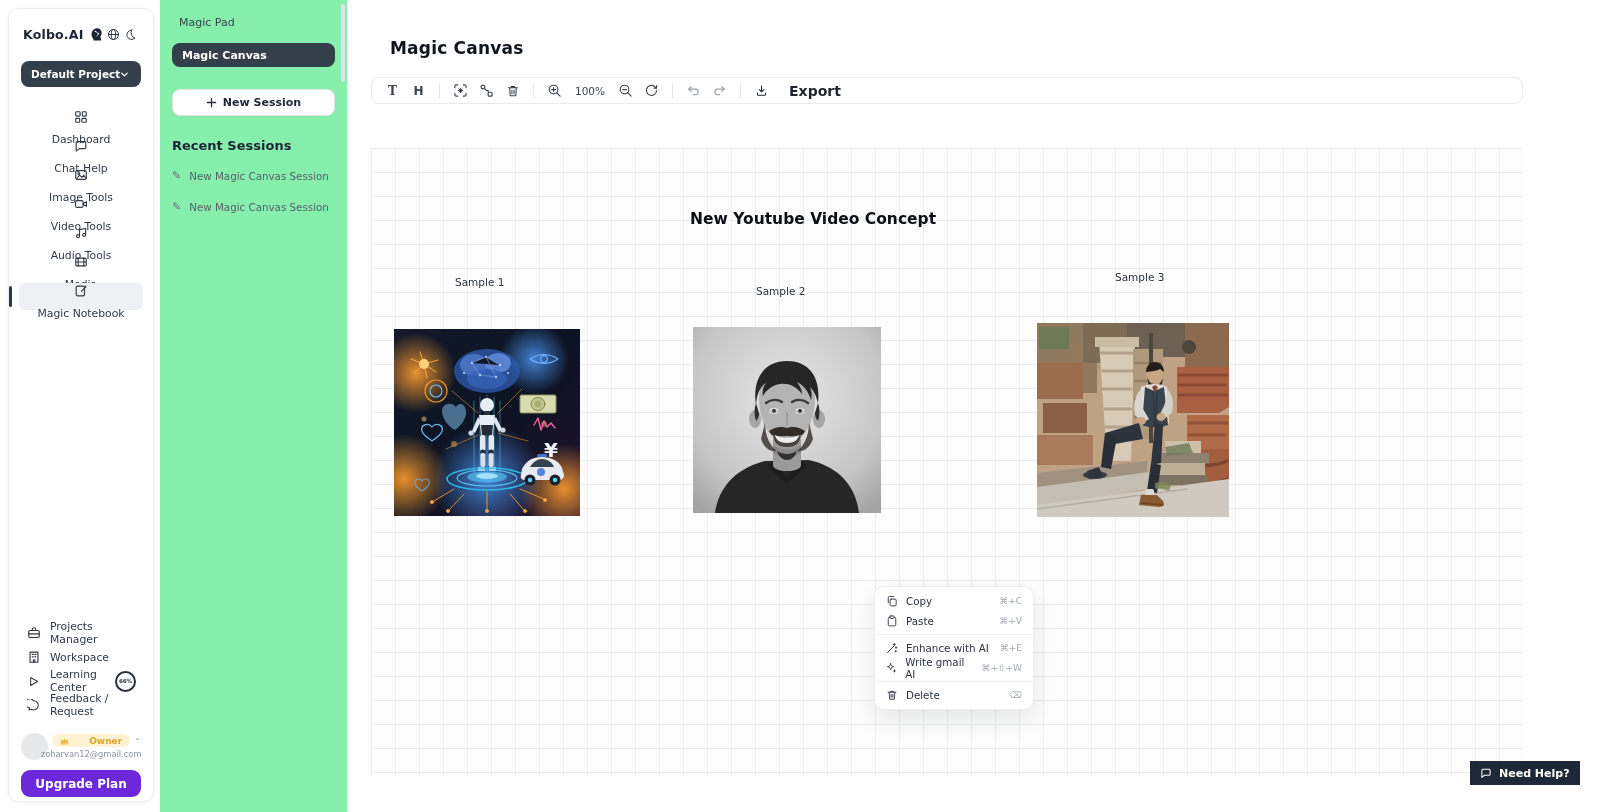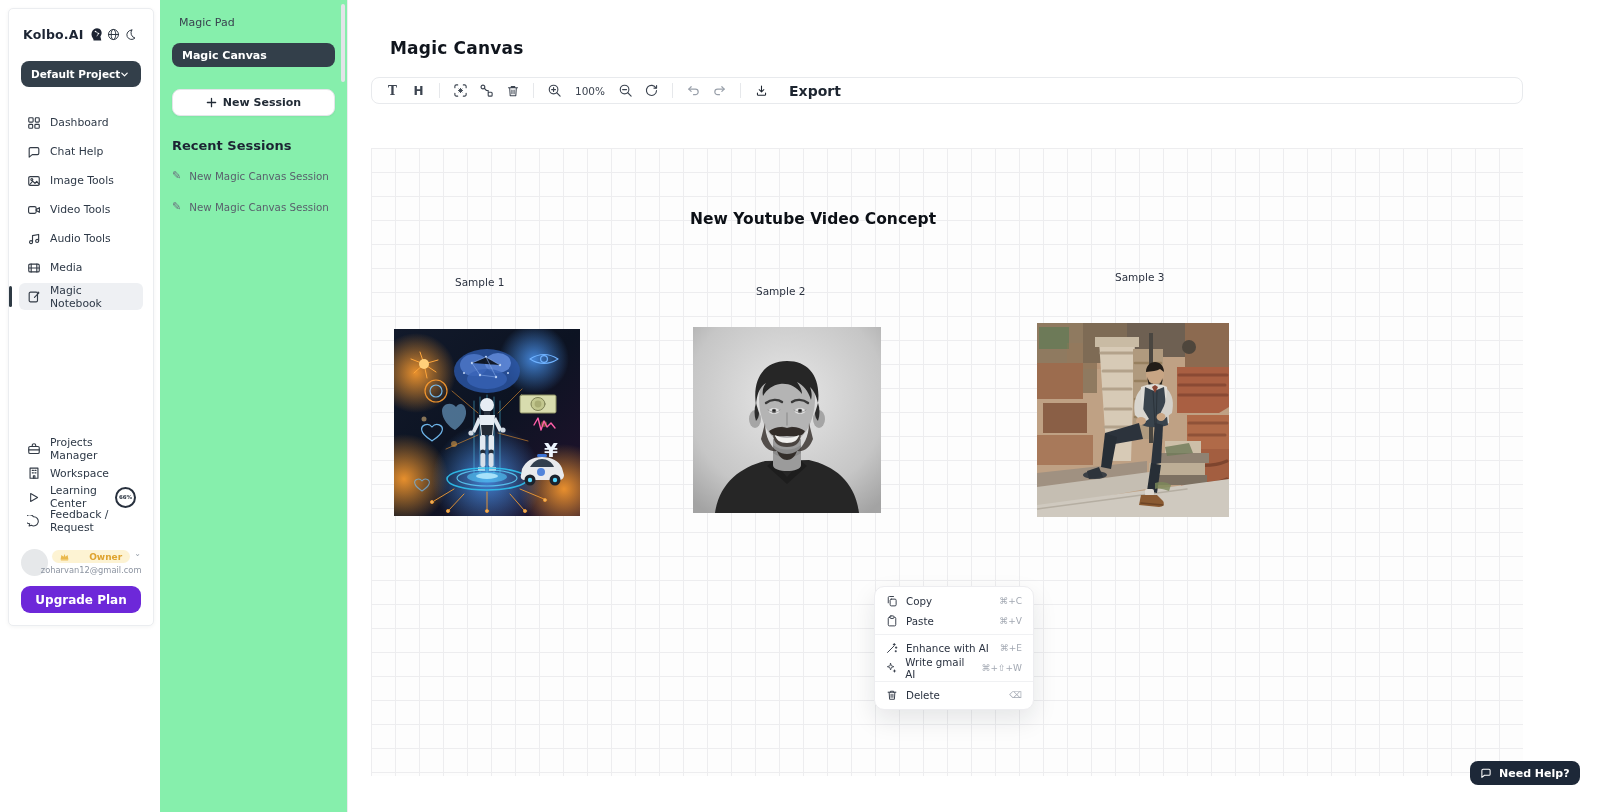--- a/index.html
+++ b/index.html
@@ -3,38 +3,38 @@
 <meta charset="utf-8">
 <style>
   * { margin:0; padding:0; box-sizing:border-box; }
   html,body { background:#fff; }
   .app {
     position:relative; width:1600px; height:812px; overflow:hidden;
     font-family:"DejaVu Sans","Liberation Sans",sans-serif; color:#222b36; background:#fff;
   }
   
   .sidebar {
-    position:absolute; left:8px; top:8px; width:146px; height:618px;
-    background:#fff; border:1px solid #ebedf0; border-radius:5px;
+    position:absolute; left:8px; top:8px; width:146px; height:794px;
+    background:#fff; border:1px solid #ebedf0; border-radius:10px;
     box-shadow:0 1px 4px rgba(20,30,40,.05);
-    display:flex; flex-direction:column; padding:16px 10px 12px;
+    display:flex; flex-direction:column; padding:16px 10px 4px;
   }
   .logo-row { display:flex; align-items:center; padding:0 4px; margin-bottom:18px; }
   .brand { font-size:12.5px; font-weight:800; color:#1c2433; letter-spacing:.2px; margin-right:4px; white-space:nowrap; }
   .logo-row .spacer { flex:1; }
   .icon-btn { display:flex; align-items:center; justify-content:center; width:18px; height:18px; cursor:pointer; }
   .project-btn {
     height:26px; background:#333f4a; border:none; border-radius:8px; color:#fff;
     font-size:10.5px; font-weight:600; display:flex; align-items:center; 
     padding:0 10px; margin:0 2px 22px; cursor:pointer; font-family:inherit;
   }
   .nav { display:flex; flex-direction:column; gap:2px; }
   .nav-item {
     display:flex; align-items:center; gap:9px; height:27px; padding:0 7px;
-    font-size:10.8px; font-weight:500; color:#2e3947; border-radius:6px; cursor:pointer; position:relative;
+    font-size:10.8px; font-weight:500; color:#2e3947; border-radius:6px; cursor:pointer; position:relative;flex-direction:column;
   }
   .nav-item.selected { background:#eef0f3; }
   .nav-item.selected::before {
     content:""; position:absolute; left:-10px; top:3px; bottom:3px; width:2.5px; background:#2e3a44; border-radius:2px;
   }
   .nav-ic { width:15px; height:15px; flex:0 0 15px; display:flex; align-items:center; justify-content:center; }
   .sidebar .grow { flex:1; }
   .foot-nav { display:flex; flex-direction:column; margin-bottom:10px; }
   .foot-item { display:flex; align-items:center; gap:9px; height:24px; padding:0 7px; font-size:10.8px; font-weight:500; color:#2e3947; cursor:pointer; }
   .pct-badge {
@@ -107,21 +107,21 @@
     position:absolute; left:874px; top:548px; width:160px; background:#fff;
     border:1px solid #ededf0; border-radius:10px; box-shadow:0 10px 24px rgba(20,30,40,.10);
     padding:4px 0; z-index:5;
   }
   .ctx-row { height:20px; display:flex; align-items:center; gap:8px; padding:0 11px; font-size:10.3px; color:#2a3240; cursor:pointer; }
   .ctx-sc { margin-left:auto; font-size:9px; color:#a2a8b2; }
   .ctx-div { height:1px; background:#f0f1f3; margin:3px 0; }
   
   .help-btn {
     position:absolute; left:1470px; top:761px; height:24px; padding:0 10px;
-    background:#1d2838; border:none; border-radius:8px; color:#fff; font-size:11px; font-weight:700;
+    background:#1d2838; border:none; border-radius:0; color:#fff; font-size:11px; font-weight:700;
     display:flex; align-items:center; gap:7px; cursor:pointer; font-family:inherit;
   }
   svg { stroke-linecap:round; stroke-linejoin:round; }
 </style>
 </head>
 <body>
 
 <div class="app">
 
   <aside class="sidebar">

